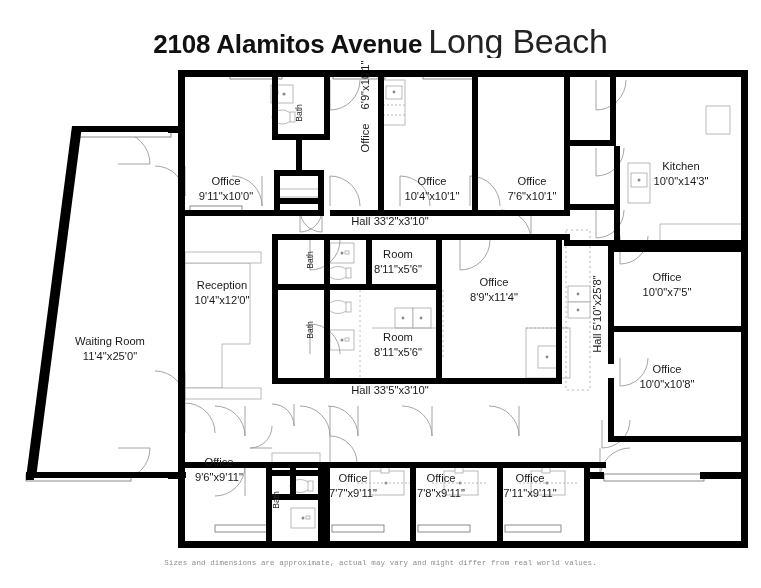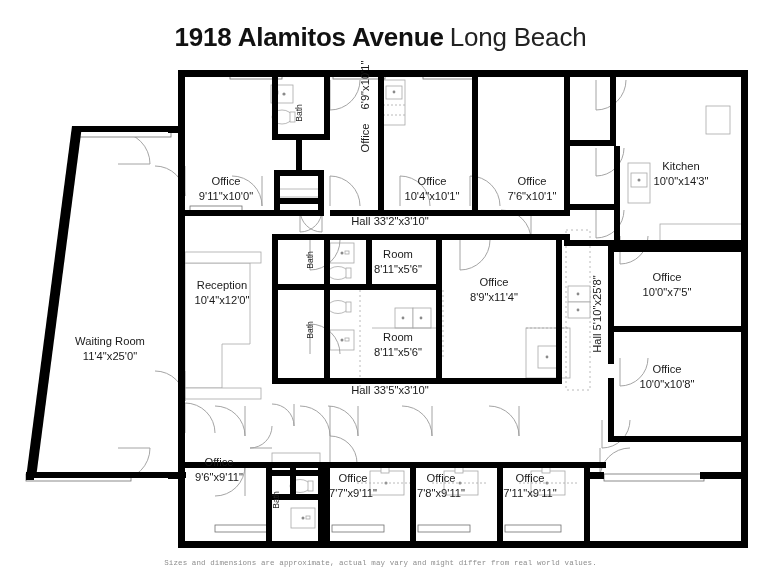--- a/index.html
+++ b/index.html
@@ -30,21 +30,21 @@
     text-align: center;
     white-space: nowrap;
   }
   #title-bar .addr {
     font-size: 26px;
     font-weight: bold;
     letter-spacing: -0.2px;
     color: #111111;
   }
   #title-bar .city {
-    font-size: 26px;
+    font-size: 34px;
     font-weight: normal;
     letter-spacing: -0.2px;
     color: #222222;
     margin-left: 6px;
   }
   
   #plan-wrap {
     position: absolute;
     left: 0; top: 58px;
     width: 761px;
@@ -84,21 +84,21 @@
     font-size: 11.2px;
     fill: #1a1a1a;
   }
 </style>
 </head>
 <body>
 
 <div id="page">
 
   <div id="title-bar">
-    <span class="addr">1918 Alamitos Avenue</span><span class="city">Long Beach</span>
+    <span class="addr">2108 Alamitos Avenue</span><span class="city">Long Beach</span>
   </div>
 
   <div id="plan-wrap">
   <svg id="plan-svg" viewBox="0 0 761 492" xmlns="http://www.w3.org/2000/svg">
 
     <rect x="0" y="0" width="761" height="492" fill="#ffffff"></rect>
 
     <g stroke="#a8a8a8" fill="#ffffff" stroke-width="0.8">
 
       <g>

